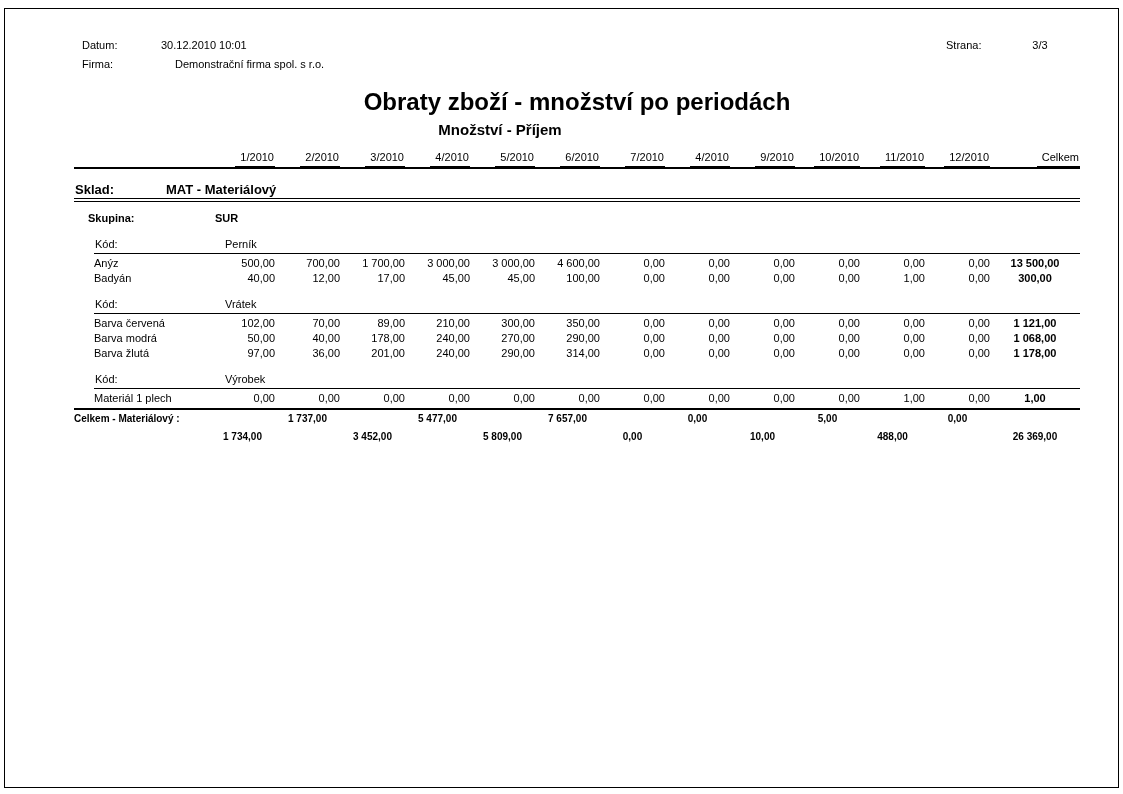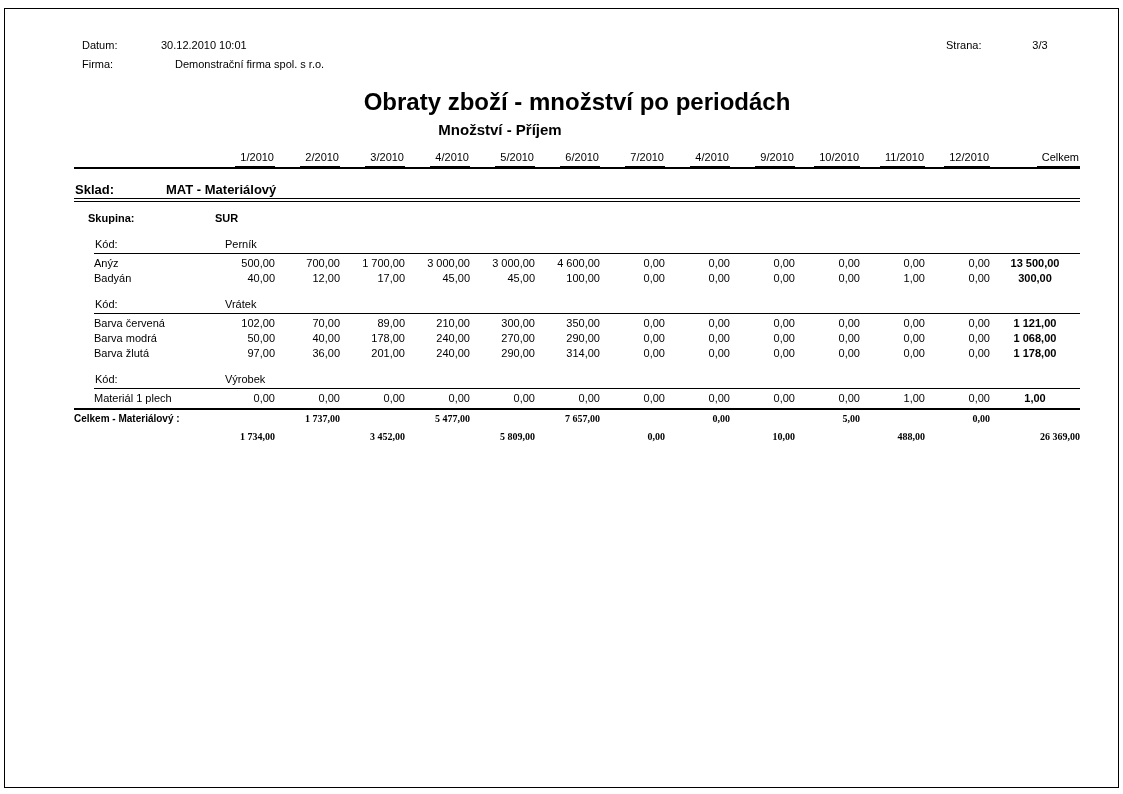--- a/index.html
+++ b/index.html
@@ -38,21 +38,21 @@
   .items{padding-top:2px;}
   .irow{height:15px;}
   .irow .cell{font-size:11px;line-height:15px;white-space:nowrap;}
   .irow .name{padding-left:20px;text-align:left;}
   .irow .num{text-align:right;}
   .irow .tot{text-align:center;font-weight:bold;}
   .total-rule{margin-top:2px;border-top:2px solid #000;height:0;}
   .trow{height:16px;padding-top:2px;}
   .trow .cell{font-size:10px;line-height:14px;font-weight:bold;white-space:nowrap;}
   .trow .name{text-align:left;}
-  .trow .num,.trow .tot{text-align:right;font-family:Liberation Serif, serif;}
+  .trow .num,.trow .tot{text-align:center;}
 </style>
 </head>
 <body>
 
 <div class="frame"></div>
 
 <div class="abs lbl" style="left:82px;top:38px">Datum:</div>
 <div class="abs val" style="left:161px;top:38px">30.12.2010 10:01</div>
 <div class="abs lbl" style="left:82px;top:57px">Firma:</div>
 <div class="abs val" style="left:175px;top:57px">Demonstrační firma spol. s r.o.</div>

